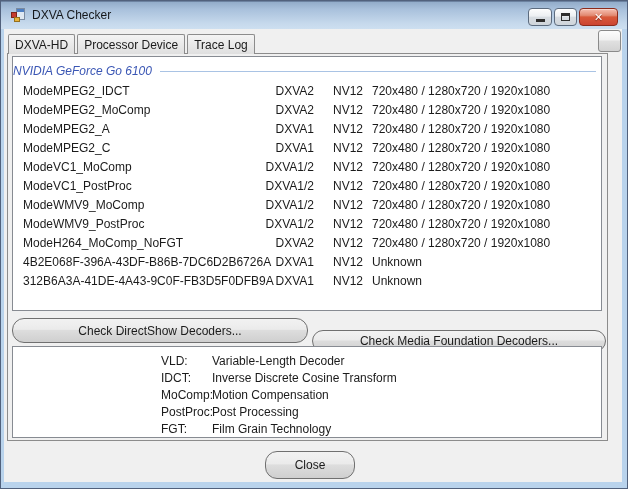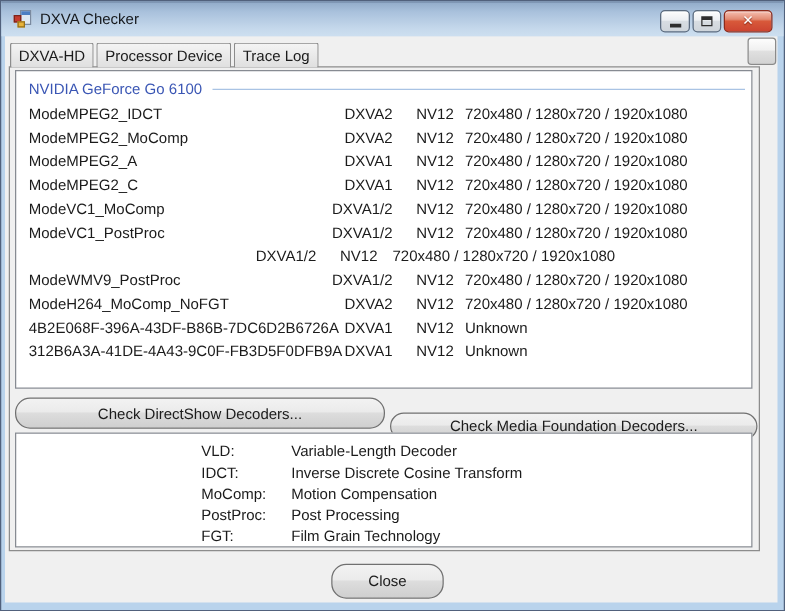--- a/index.html
+++ b/index.html
@@ -60,21 +60,21 @@
   
   .tabpage{
     position:absolute;left:3px;top:24px;width:601px;height:388px;
     border:1px solid #8c8c8c;background:#f0f0f0;z-index:2;
   }
   
   .list-panel{
     position:absolute;left:4px;top:2px;width:590px;height:255px;
     border:1px solid #878b92;background:#fff;overflow:hidden;padding-top:4px;
   }
-  .group-header{display:flex;align-items:center;height:20px;padding-left:10px;}
+  .group-header{display:flex;align-items:center;height:20px;font-style:italic;}
   .gh-text{color:var(--device-header-text,#3a56b4);white-space:nowrap;}
   .gh-line{flex:1;height:1px;background:var(--group-line,#a9c3e4);margin:0 5px 0 8px;}
   .drow{
     display:grid;grid-template-columns:230px 61px 58px auto;
     height:19px;align-items:center;padding-left:10px;white-space:nowrap;
   }
   .c-name{overflow:visible;}
   .c-api{text-align:right;}
   .c-fmt{padding-left:19px;}
   .c-res{padding-left:0;}
@@ -84,21 +84,21 @@
     background:linear-gradient(180deg,#f2f2f2 0%,#ebebeb 45%,#dddddd 50%,#cfcfcf 100%);
     font-family:inherit;font-size:12px;color:#1b1b1b;cursor:default;
   }
   .btn-ds{position:absolute;left:4px;top:264px;width:296px;height:25px;}
   .btn-mf{position:absolute;left:304px;top:276px;width:294px;height:22px;}
   
   .legend-panel{
     position:absolute;left:4px;top:292px;width:590px;height:92px;
     border:1px solid #878b92;background:#fff;padding:6px 0 0 148px;overflow:hidden;
   }
-  .lrow{display:grid;grid-template-columns:51px auto;line-height:17px;white-space:nowrap;gap:21px;}
+  .lrow{display:grid;grid-template-columns:51px auto;line-height:17px;white-space:nowrap;}
   
   .close-btn{position:absolute;left:261px;top:422px;width:90px;height:28px;}
 </style>
 </head>
 <body>
 
 <div class="window">
   <div class="titlebar">
     <span class="app-icon">
       <span class="win"></span>
@@ -164,20 +164,21 @@
               <span class="c-fmt">NV12</span>
               <span class="c-res">720x480 / 1280x720 / 1920x1080</span>
             </div>
             <div class="drow">
               <span class="c-name">ModeVC1_PostProc</span>
               <span class="c-api">DXVA1/2</span>
               <span class="c-fmt">NV12</span>
               <span class="c-res">720x480 / 1280x720 / 1920x1080</span>
             </div>
             <div class="drow">
+              <span class="c-name">ModeWMV9_MoComp</span>
               <span class="c-api">DXVA1/2</span>
               <span class="c-fmt">NV12</span>
               <span class="c-res">720x480 / 1280x720 / 1920x1080</span>
             </div>
             <div class="drow">
               <span class="c-name">ModeWMV9_PostProc</span>
               <span class="c-api">DXVA1/2</span>
               <span class="c-fmt">NV12</span>
               <span class="c-res">720x480 / 1280x720 / 1920x1080</span>
             </div>

